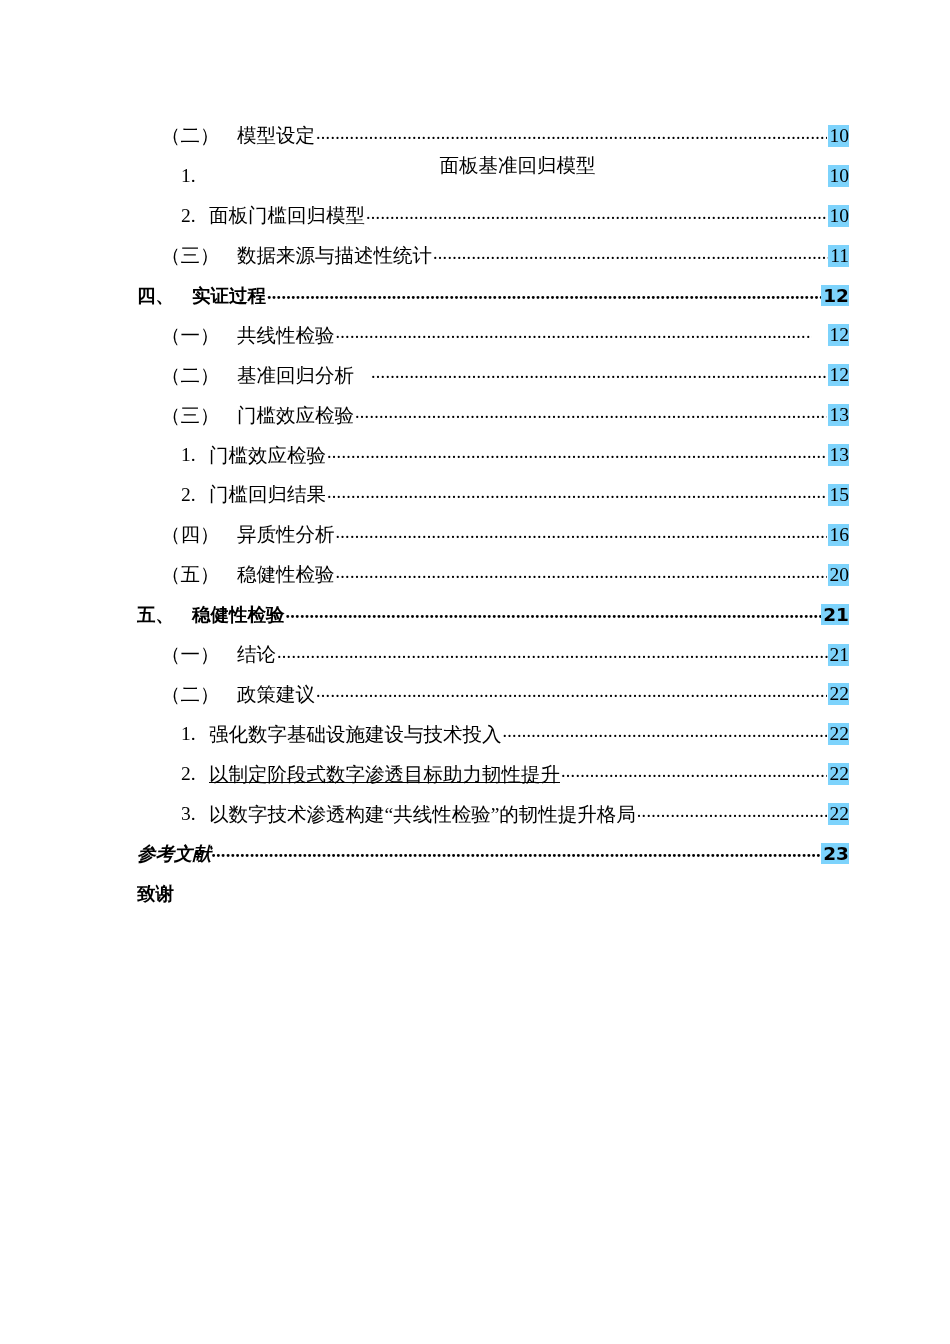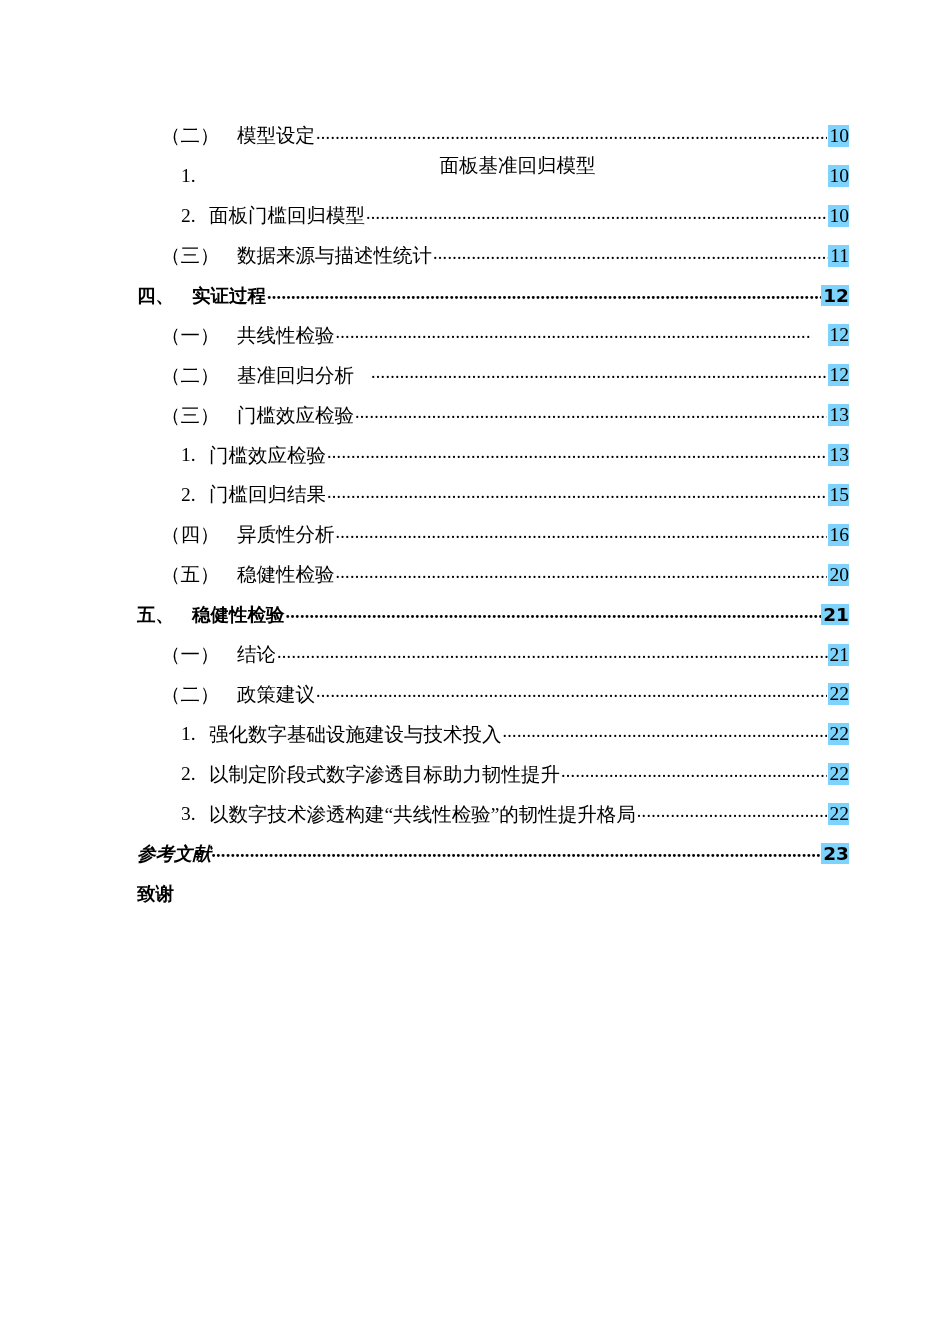--- a/index.html
+++ b/index.html
@@ -168,21 +168,21 @@
     <span class="num">1.</span>
     <span class="title" style="right: 123px;">
         <span class="txt">强化数字基础设施建设与技术投入</span>
         <span class="dots"></span>
       </span>
     <span class="pgbox">22</span>
   </div>
 
   <div class="row l3">
     <span class="num">2.</span>
-    <span class="title" style="right: 123px;">
+    <span class="title" style="right: 123px; text-decoration: underline;">
         <span class="txt">以制定阶段式数字渗透目标助力韧性提升</span>
         <span class="dots"></span>
       </span>
     <span class="pgbox">22</span>
   </div>
 
   <div class="row l3">
     <span class="num">3.</span>
     <span class="title" style="right: 123px;">
         <span class="txt">以数字技术渗透构建“共线性检验”的韧性提升格局</span>

